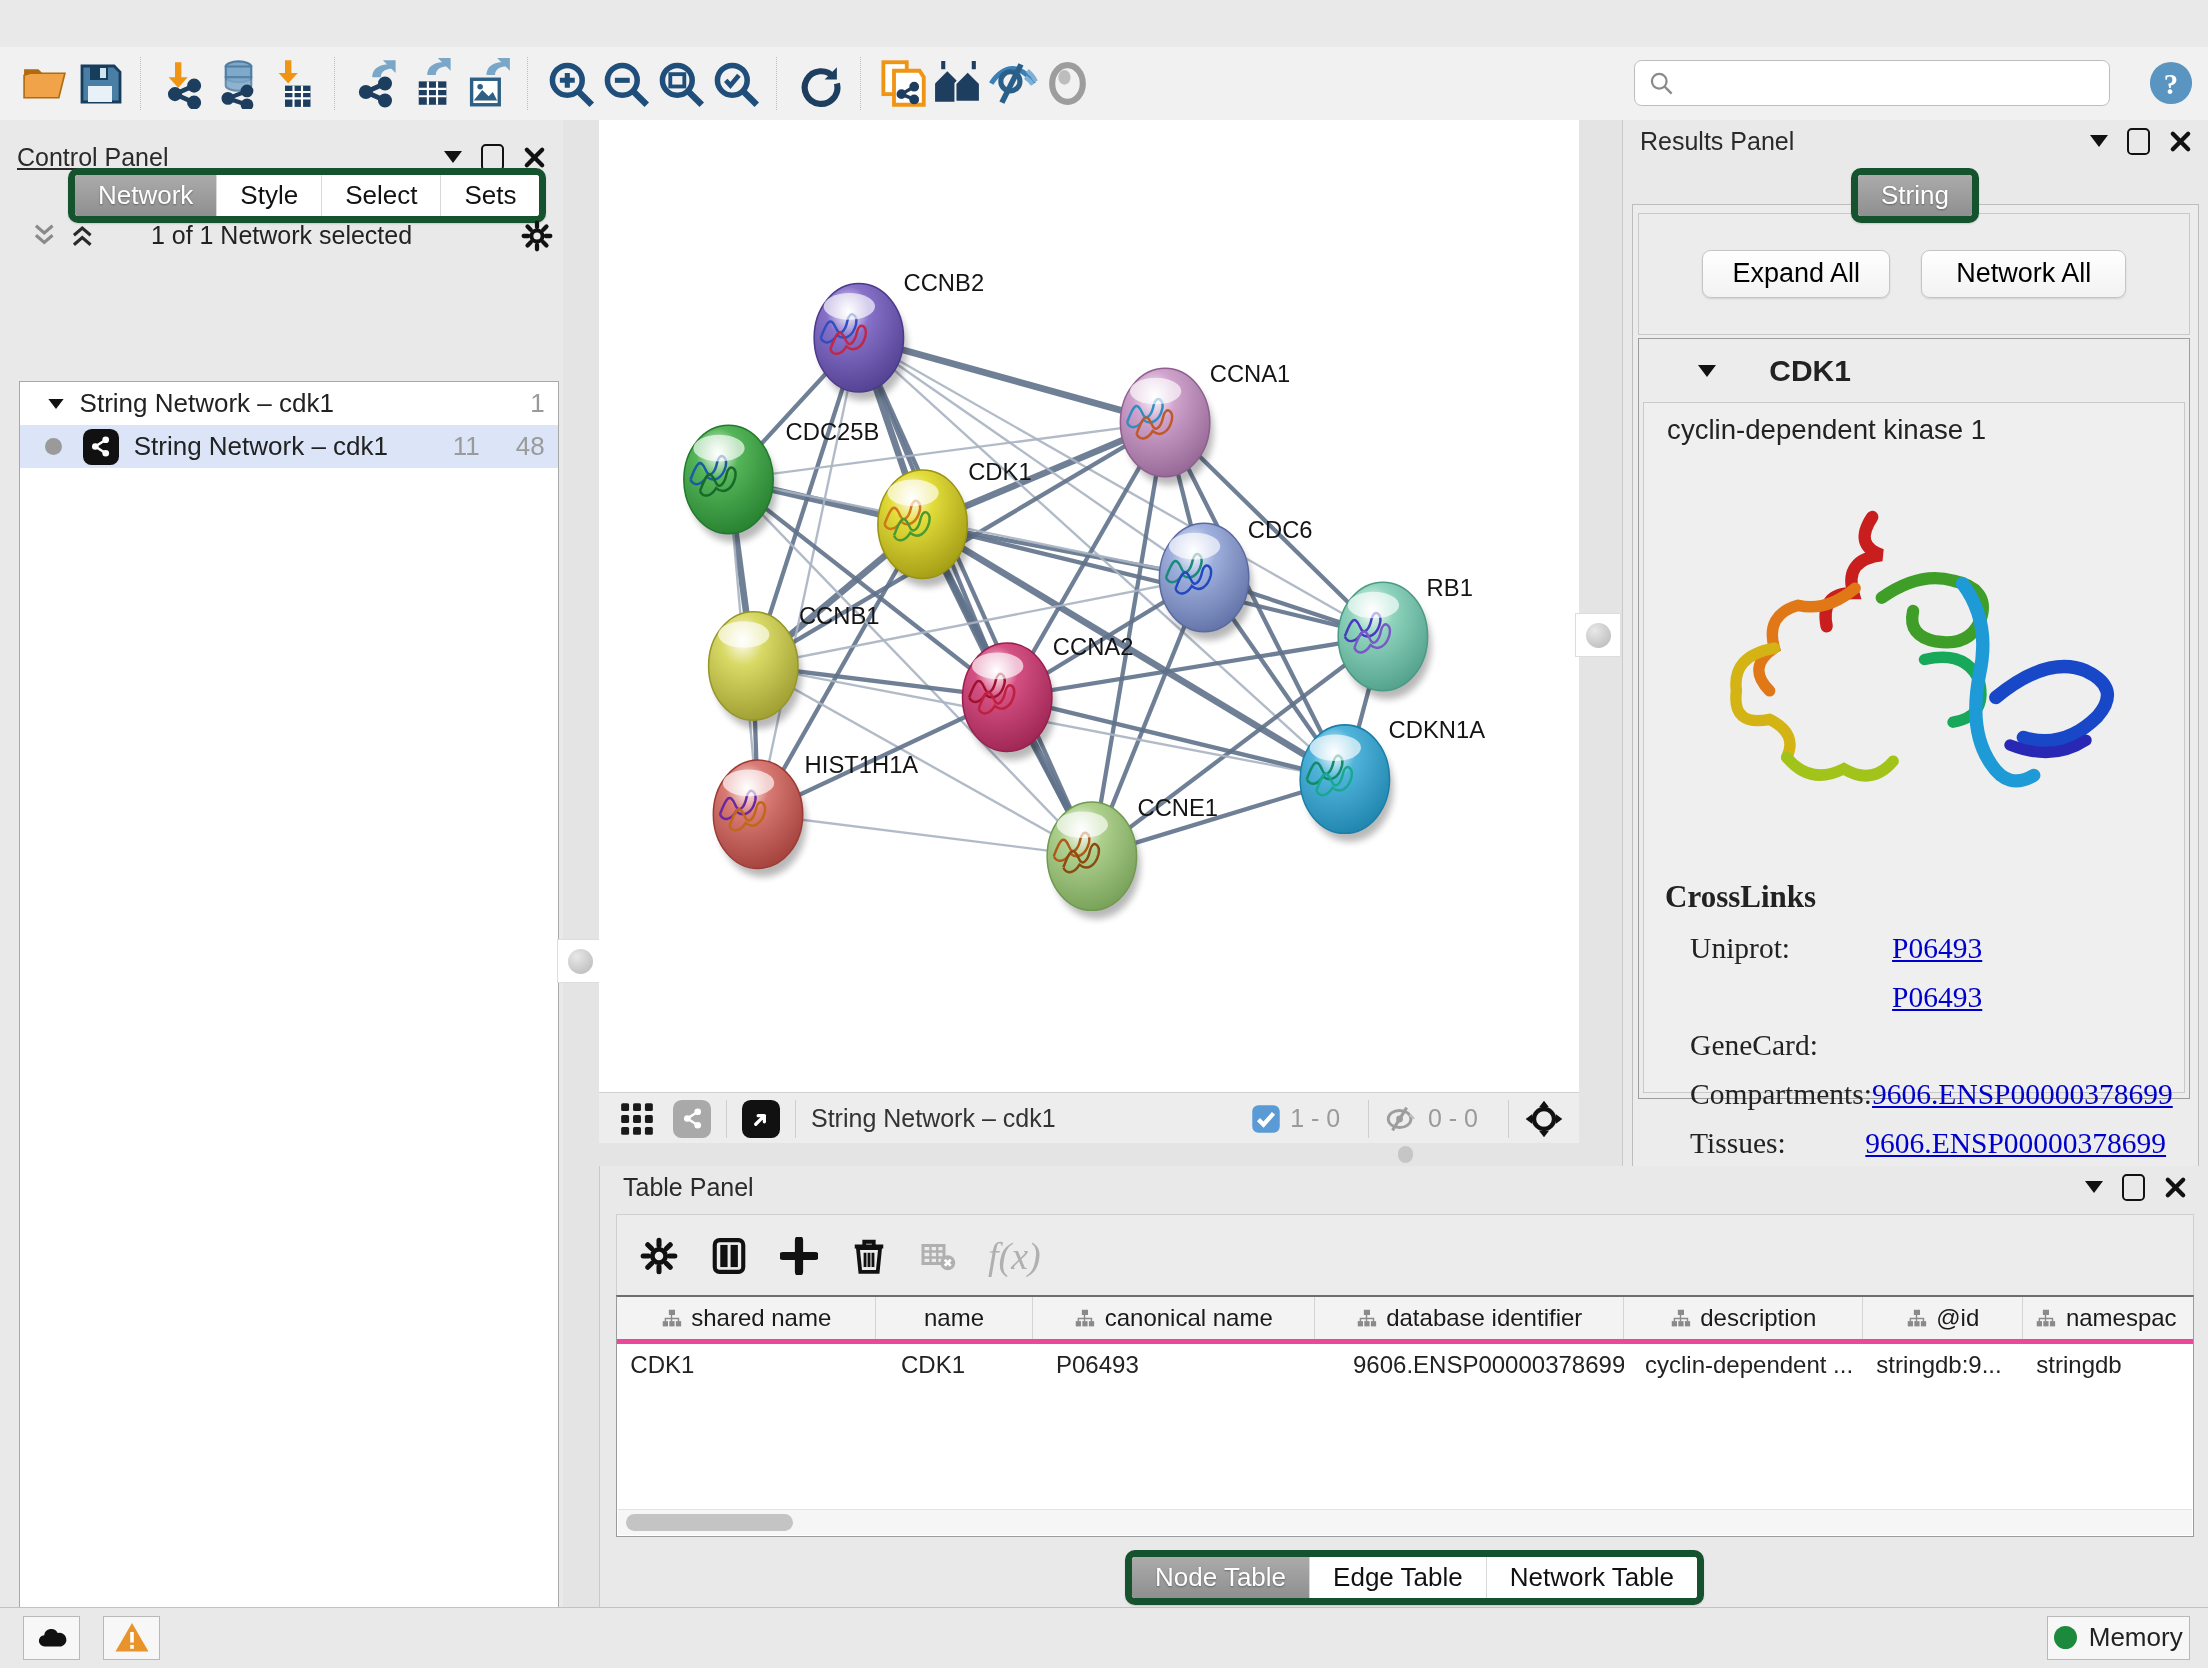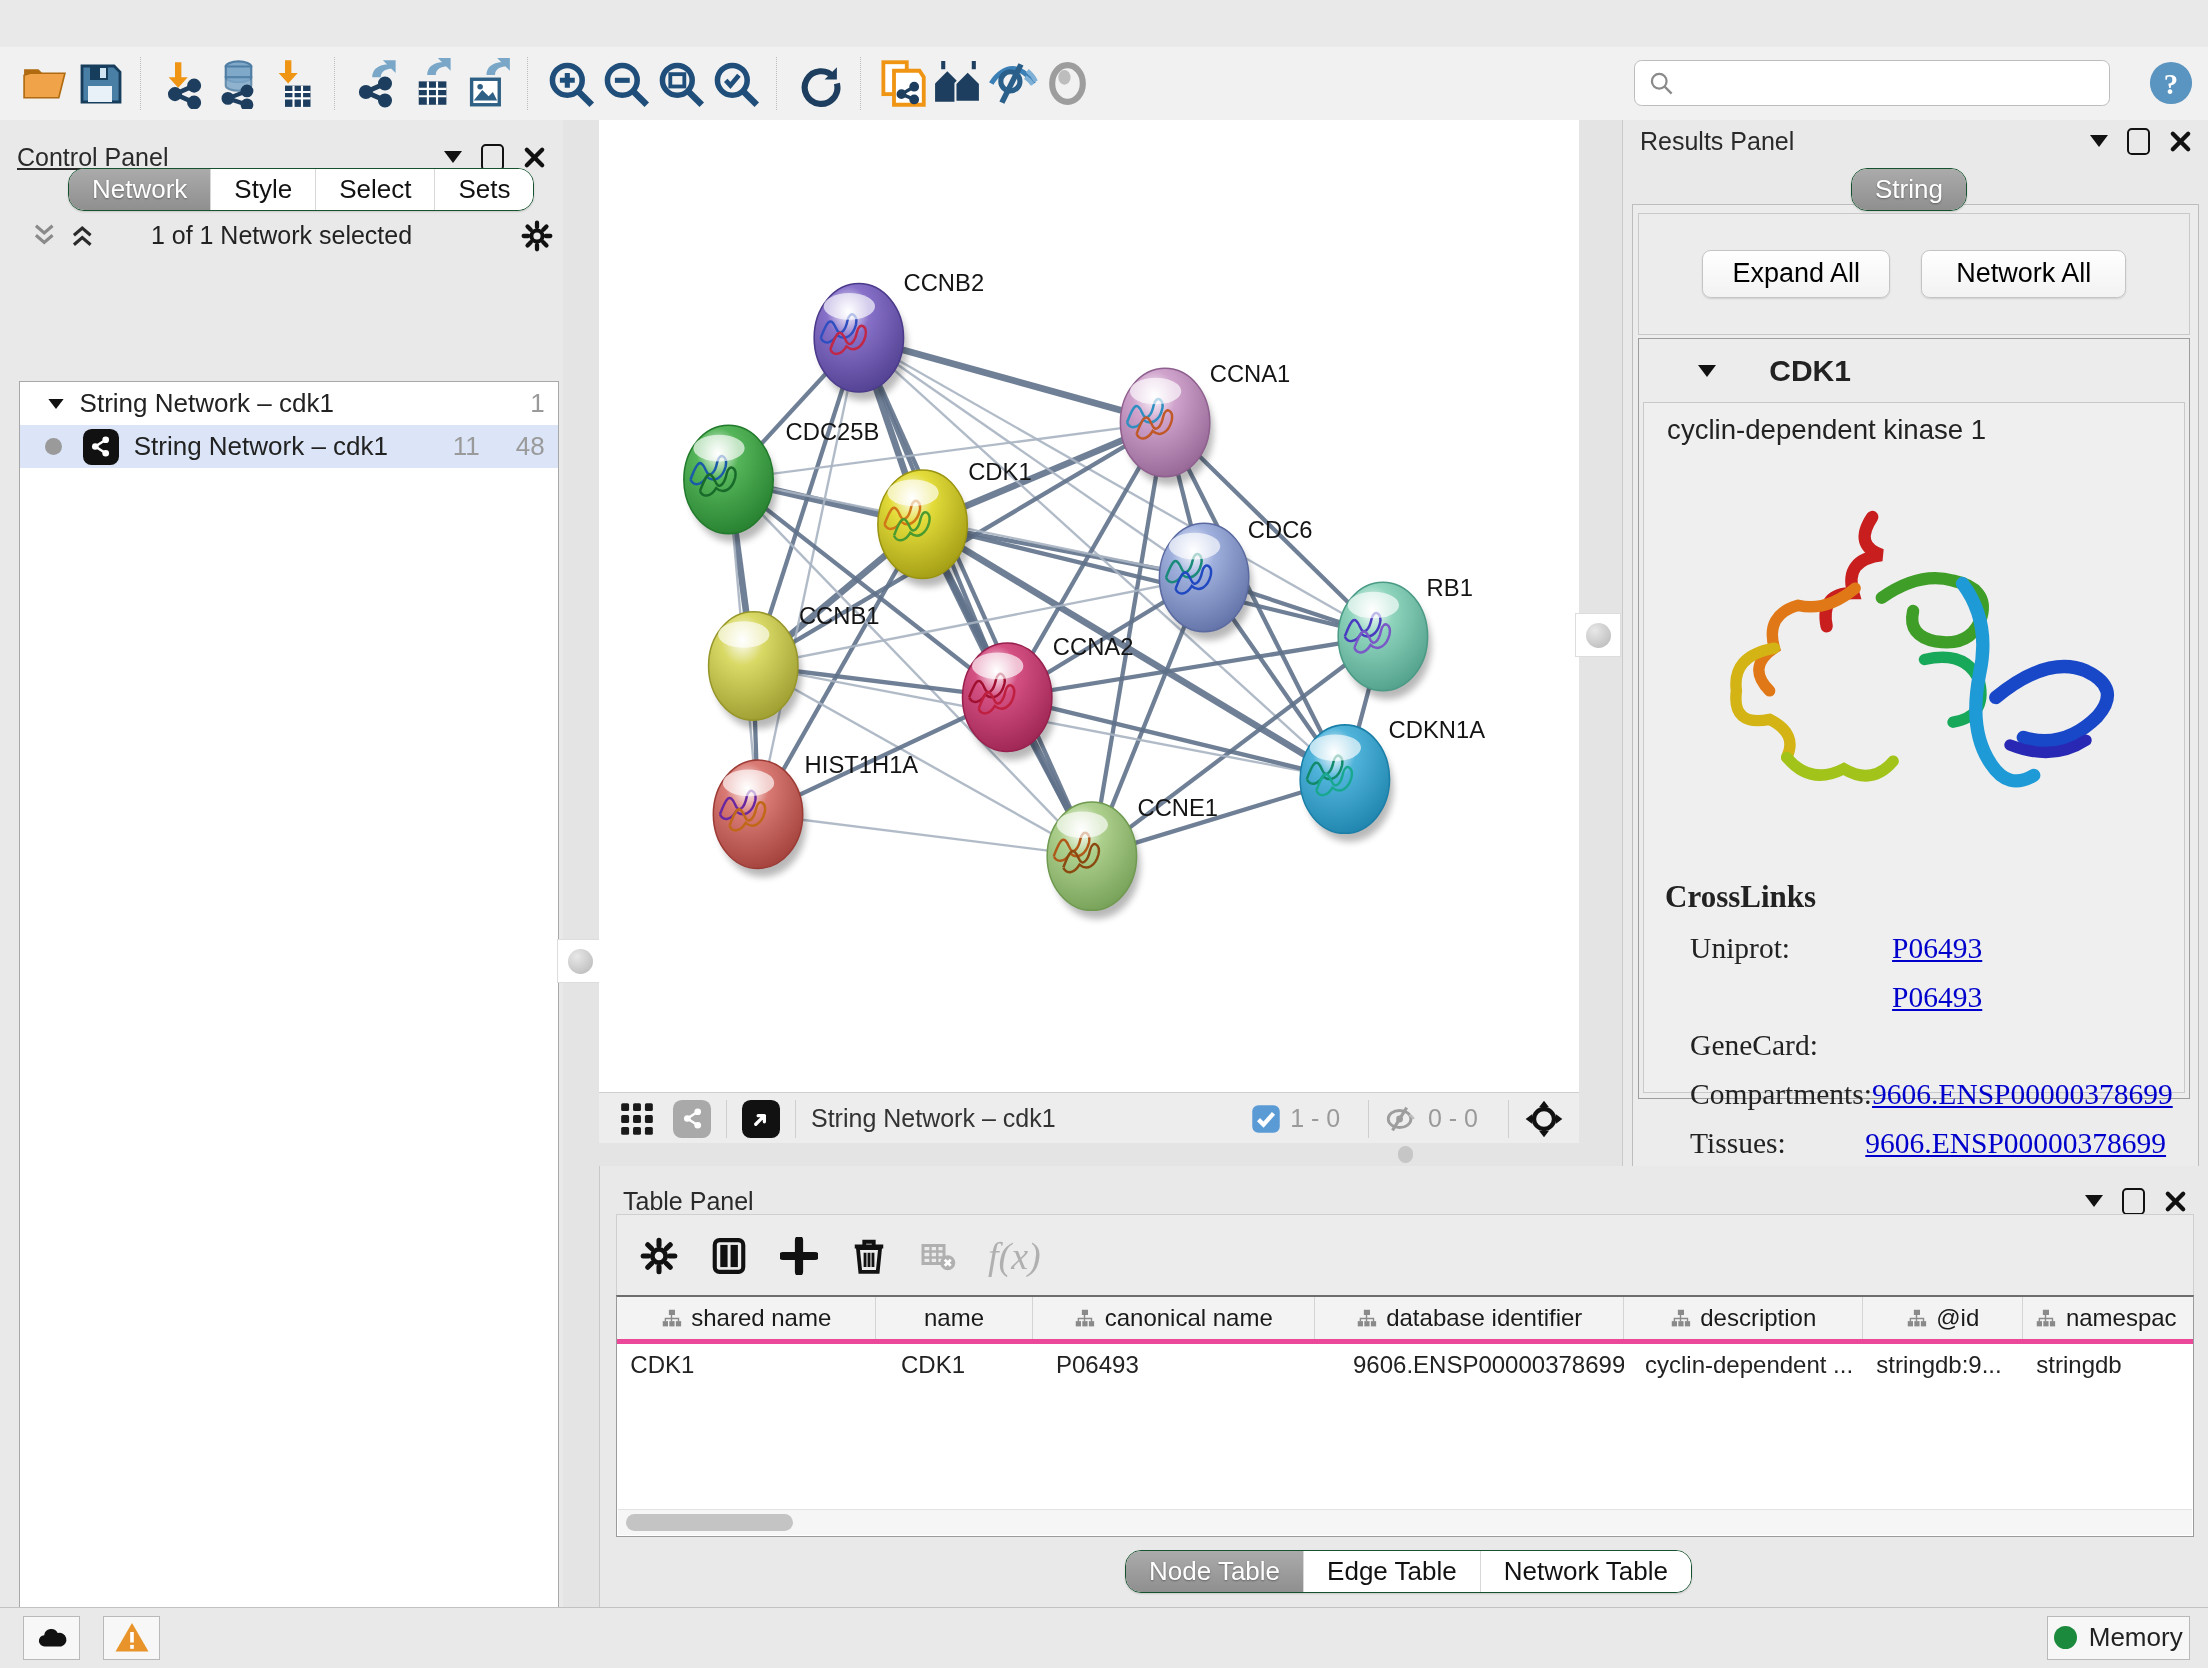--- a/index.html
+++ b/index.html
@@ -15,21 +15,21 @@
   .tbtn{width:55px;height:55px;display:flex;align-items:center;justify-content:center;flex:0 0 auto;}
   .tsep{width:1px;height:53px;border-left:1.9px dotted #bdbdbd;margin:0 13.3px;flex:0 0 auto;}
   .searchwrap{position:absolute;left:1634px;top:13.3px;width:474px;height:44px;background:#fff;border:1px solid #bdbdbd;border-radius:7.6px;}
   .searchwrap input{position:absolute;left:49px;top:3.8px;width:409px;height:32px;border:none;outline:none;font-size:23px;background:transparent;}
   
   .phdr{position:absolute;height:42px;display:flex;align-items:center;font-size:25px;color:#2a2a2a;}
   .hctl{display:flex;align-items:center;gap:19px;margin-left:auto;}
   .tri-d{width:0;height:0;border-left:9.5px solid transparent;border-right:9.5px solid transparent;border-top:12.4px solid #111;}
   .flo{width:19px;height:23px;border:2.9px solid #111;border-radius:4.8px;}
   
-  .seg{display:flex;background:#fff;border:1px solid #14532d;border-radius:16px;overflow:hidden;box-shadow:0 1px 1.9px rgba(0,0,0,.15);}
+  .seg{display:flex;background:#fff;border:7px solid #14532d;border-radius:10px;overflow:hidden;box-shadow:0 1px 1.9px rgba(0,0,0,.15);}
   .seg .t{padding:4.8px 23px;font-size:26px;color:#111;border-left:1px solid #d8d8d8;background:#fff;white-space:nowrap;}
   .seg .t:first-child{border-left:none;}
   .seg .t.sel{background:linear-gradient(#ababab,#8f8f8f);color:#fff;text-shadow:0 1px 1.9px rgba(0,0,0,.35);}
   
   .ctrlpanel{position:absolute;left:0;top:120px;width:563px;height:1488px;background:#e9e9e9;}
   .listbox{position:absolute;left:19px;top:261px;width:540px;height:1307px;background:#fff;border:1px solid #a8a8a8;box-sizing:border-box;}
   .trow{display:flex;align-items:center;height:43px;font-size:26px;}
   .num{color:#9a9a9a;}
   .sharebadge{width:36px;height:36px;background:#111;border-radius:8.6px;display:flex;align-items:center;justify-content:center;}
   
@@ -633,21 +633,21 @@
                 <span style="width:202px;">Pharos:</span>
                 <a class="xlink" href="#">P06493</a>
               </div>
           </div>
         </div>
       </div>
     </div>
   </div>
 
   <div class="tablepanel">
-    <div class="phdr" style="left:23px;top:14px;width:1564px;">
+    <div class="phdr" style="left:23px;top:0;width:1564px;">
       <span>Table Panel</span>
       <span class="hctl">
         <span class="tri-d"></span>
         <span class="flo"></span>
         <svg width="23" height="23" viewBox="0 0 24 24">
             <path d="M4 4l16 16M20 4L4 20" stroke="#111" stroke-width="4.5" stroke-linecap="round"></path>
           </svg>
       </span>
     </div>
     <div class="tbox">

